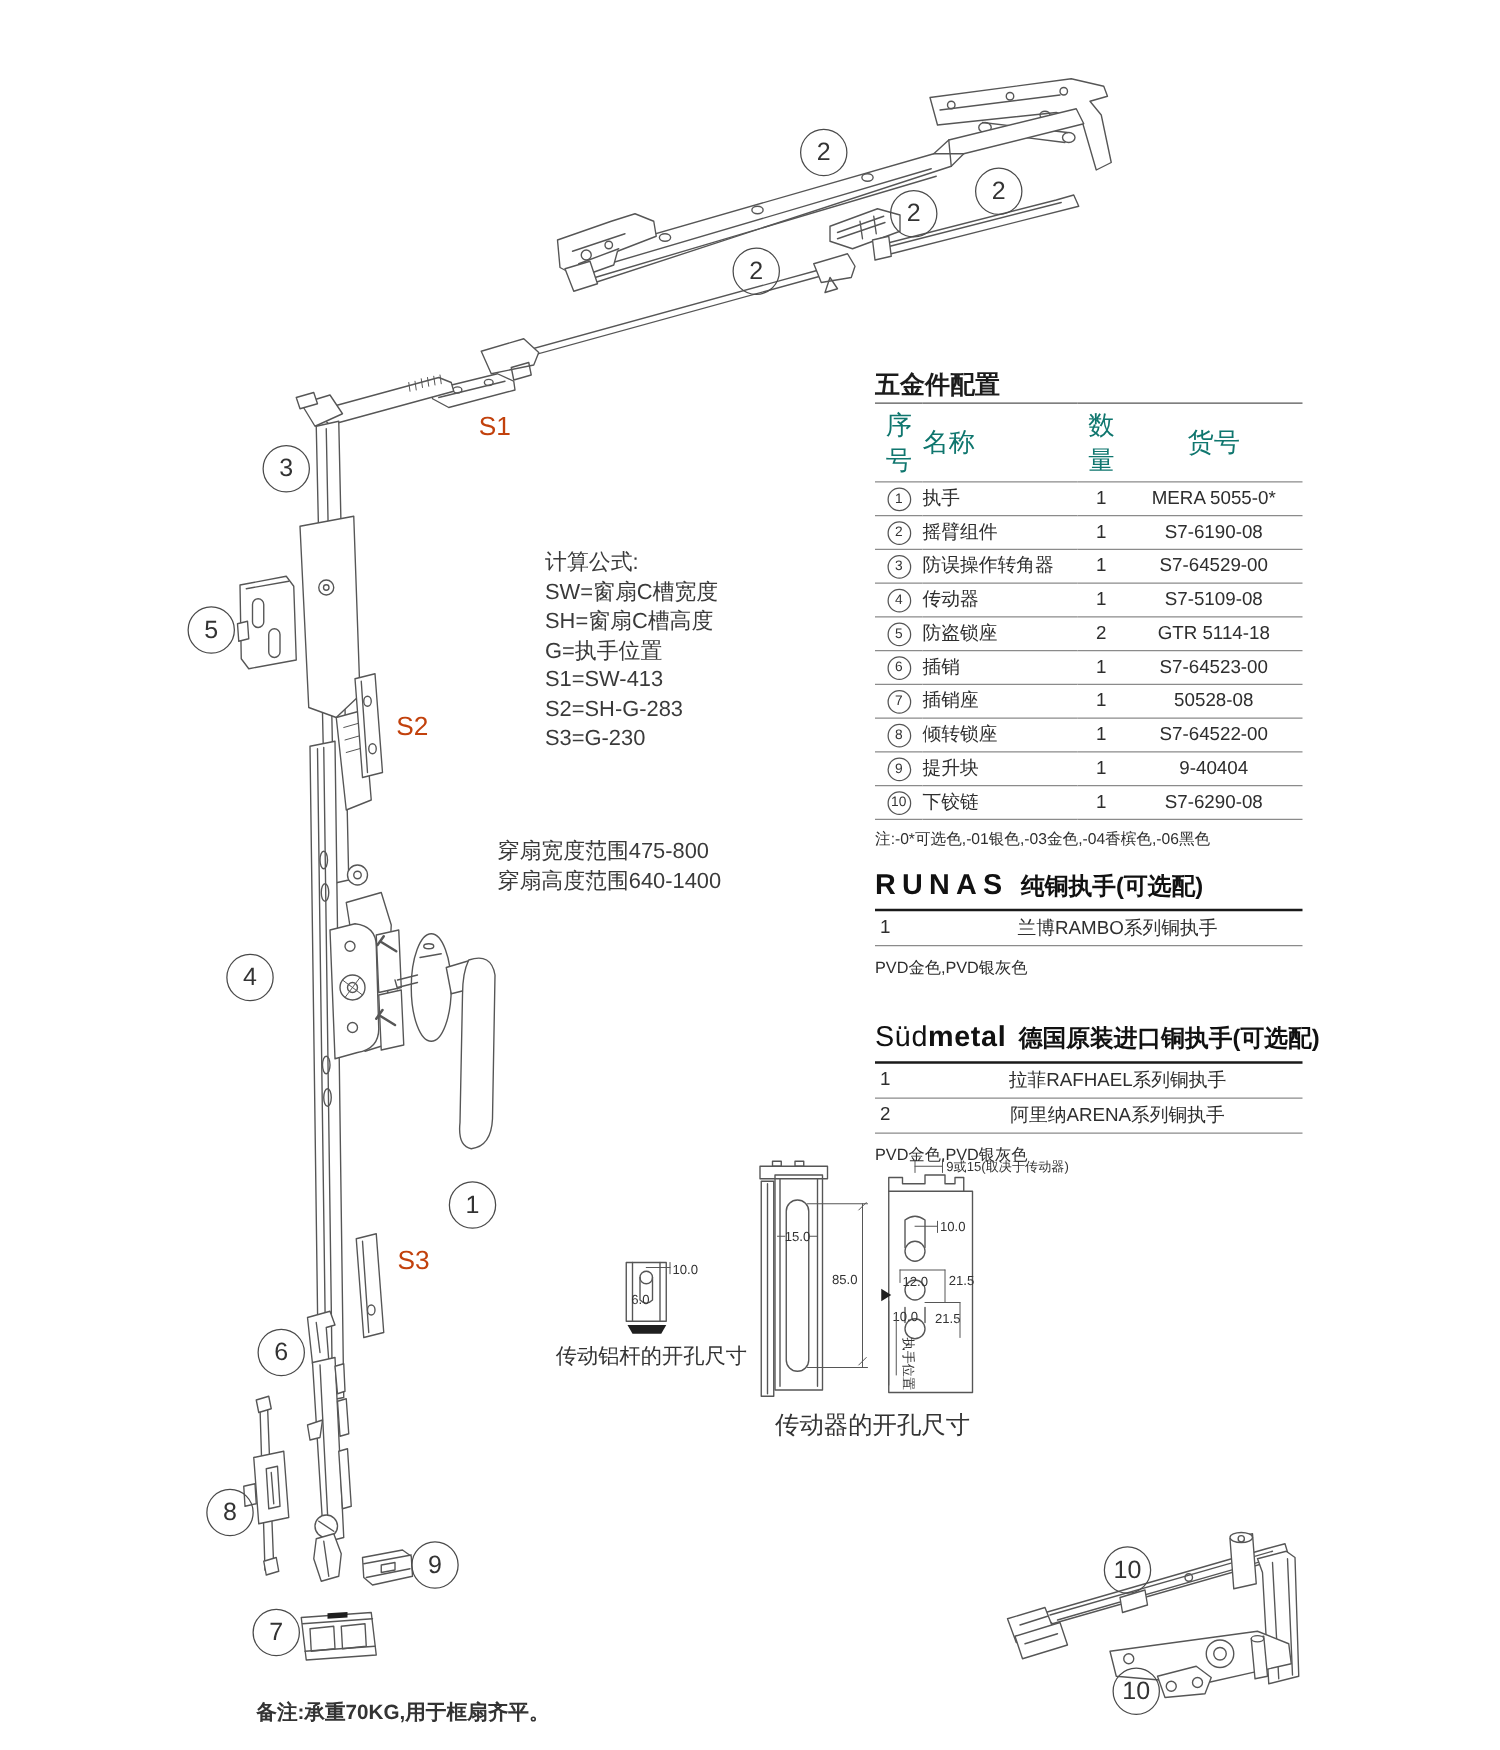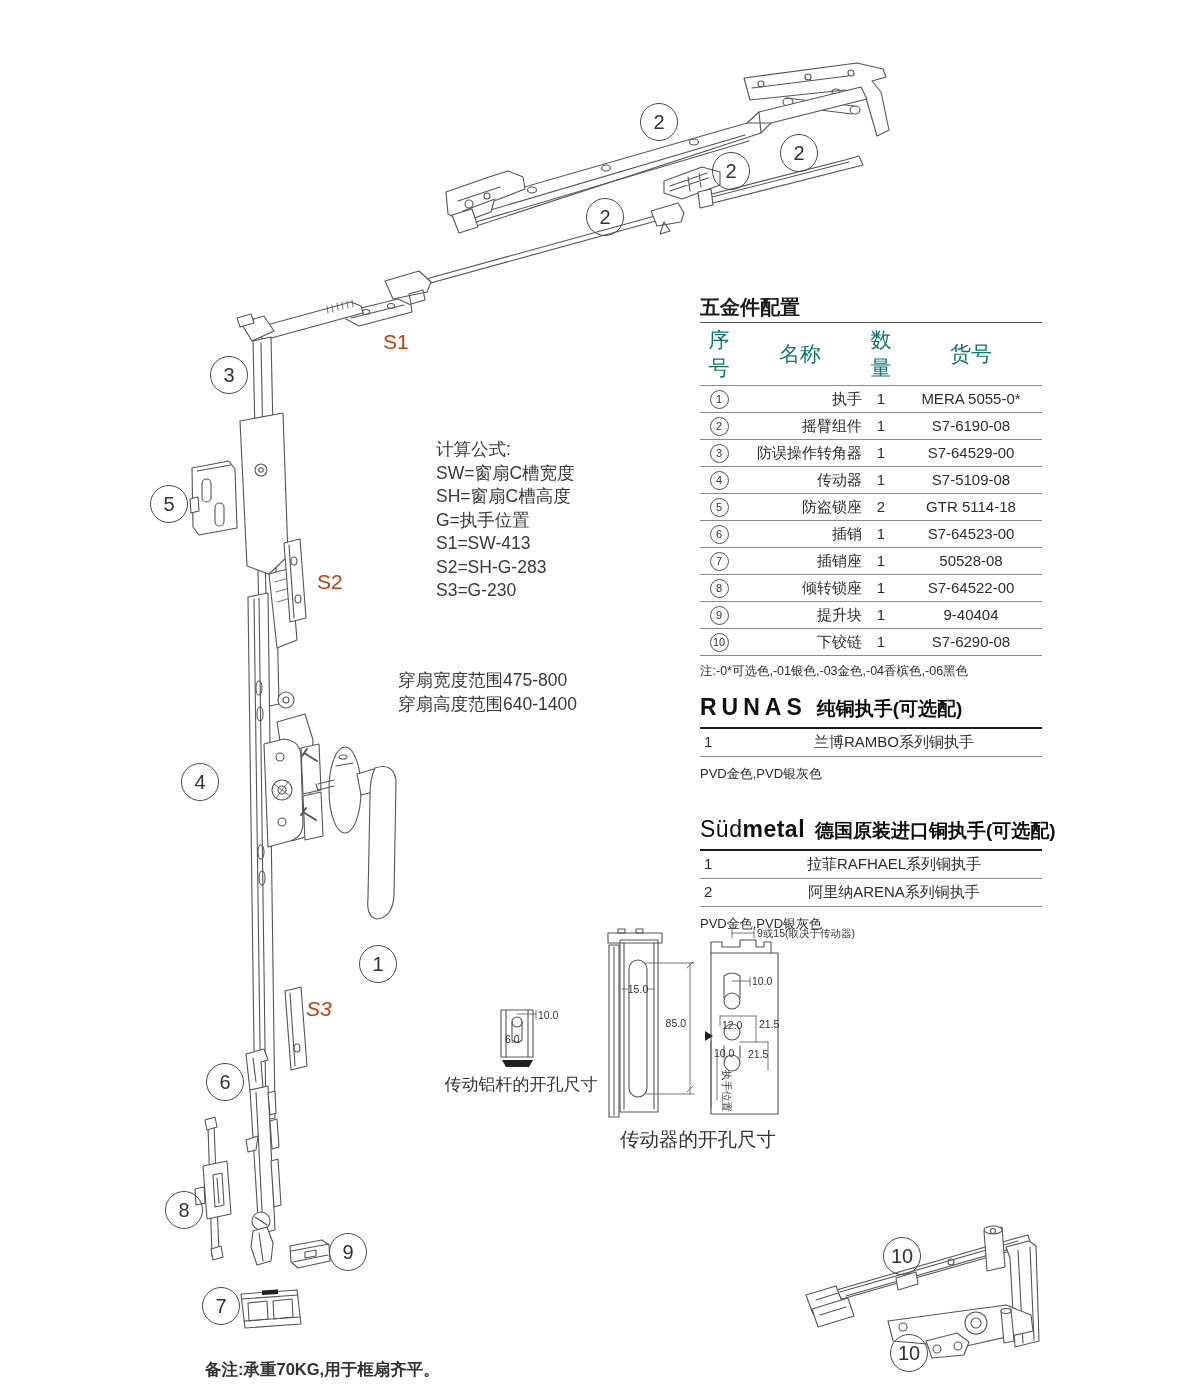--- a/index.html
+++ b/index.html
@@ -21,21 +21,21 @@
   
   .formulas{left:398px;top:438px;font-size:17.5px;line-height:23.5px;color:#3a3a3a;margin-left:38px;}
   .ranges{left:398px;top:668px;font-size:17.5px;line-height:24px;color:#3a3a3a;}
   
   .hw{left:700px;top:294px;width:342px;}
   .hw-title{font-size:20px;font-weight:700;color:#1c1c1c;margin-bottom:1px;}
   table.hw-tbl{width:100%;border-collapse:collapse;border-top:1.4px solid #555;}
   table.hw-tbl th{font-size:21px;font-weight:400;color:#0f766e;border-bottom:1.1px solid #8b8b8b;padding:3px 0;}
   table.hw-tbl td{font-size:15px;color:#2e2e2e;border-bottom:1.1px solid #8b8b8b;padding:3px 0;line-height:1.15;}
   .c-no{text-align:center;}
-  .c-name{text-align:right;}
+  .c-name{text-align:left;}
   .c-qty{text-align:center;}
   .c-code{text-align:center;}
   .circ{display:inline-flex;width:17px;height:17px;border:1px solid #555;border-radius:50%;
         align-items:center;justify-content:center;font-size:11px;line-height:1;color:#333;}
   .hw-note{font-size:12.5px;margin-top:7px;color:#2e2e2e;}
   
   .opt{width:342px;margin-top:40px;}
   .opt-head{display:flex;align-items:baseline;gap:10px;border-bottom:2px solid #1a1a1a;padding-bottom:5px;}
   .brand-runas{font-size:23px;font-weight:800;letter-spacing:5px;color:#111;}
   .brand-sud{font-size:23px;color:#111;letter-spacing:0.5px;}
@@ -336,21 +336,21 @@
         <span>10</span>
       </div>
     </div>
 
   <div>
 
       <div class="smk" style="left: 383px; top: 330px;"><span>S1</span></div>
 
       <div class="smk" style="left: 317px; top: 570px;"><span>S2</span></div>
 
-      <div class="smk" style="left: 306px; top: 997px; font-style: italic;"><span>S3</span></div>
+      <div class="smk" style="left: 318px; top: 997px;"><span>S3</span></div>
     </div>
 
   <div class="abs formulas">
     <div>计算公式:</div>
     <div>
 
     <div>SW=窗扇C槽宽度</div>
         <div>SH=窗扇C槽高度</div>
         <div>G=执手位置</div>
         <div>S1=SW-413</div>
@@ -370,21 +370,21 @@
     <table class="hw-tbl">
       <colgroup>
           <col style="width:38px">
           <col style="width:124px">
           <col style="width:38px">
           <col style="width:142px">
         </colgroup>
       <thead>
         <tr>
           <th>序号</th>
-          <th style="text-align:center">名称</th>
+          <th style="text-align:left">名称</th>
           <th>数量</th>
           <th>货号</th>
         </tr>
       </thead>
       <tbody>
 
           <tr>
             <td class="c-no"><span class="circ">1</span></td>
             <td class="c-name">执手</td>
             <td class="c-qty">1</td>

